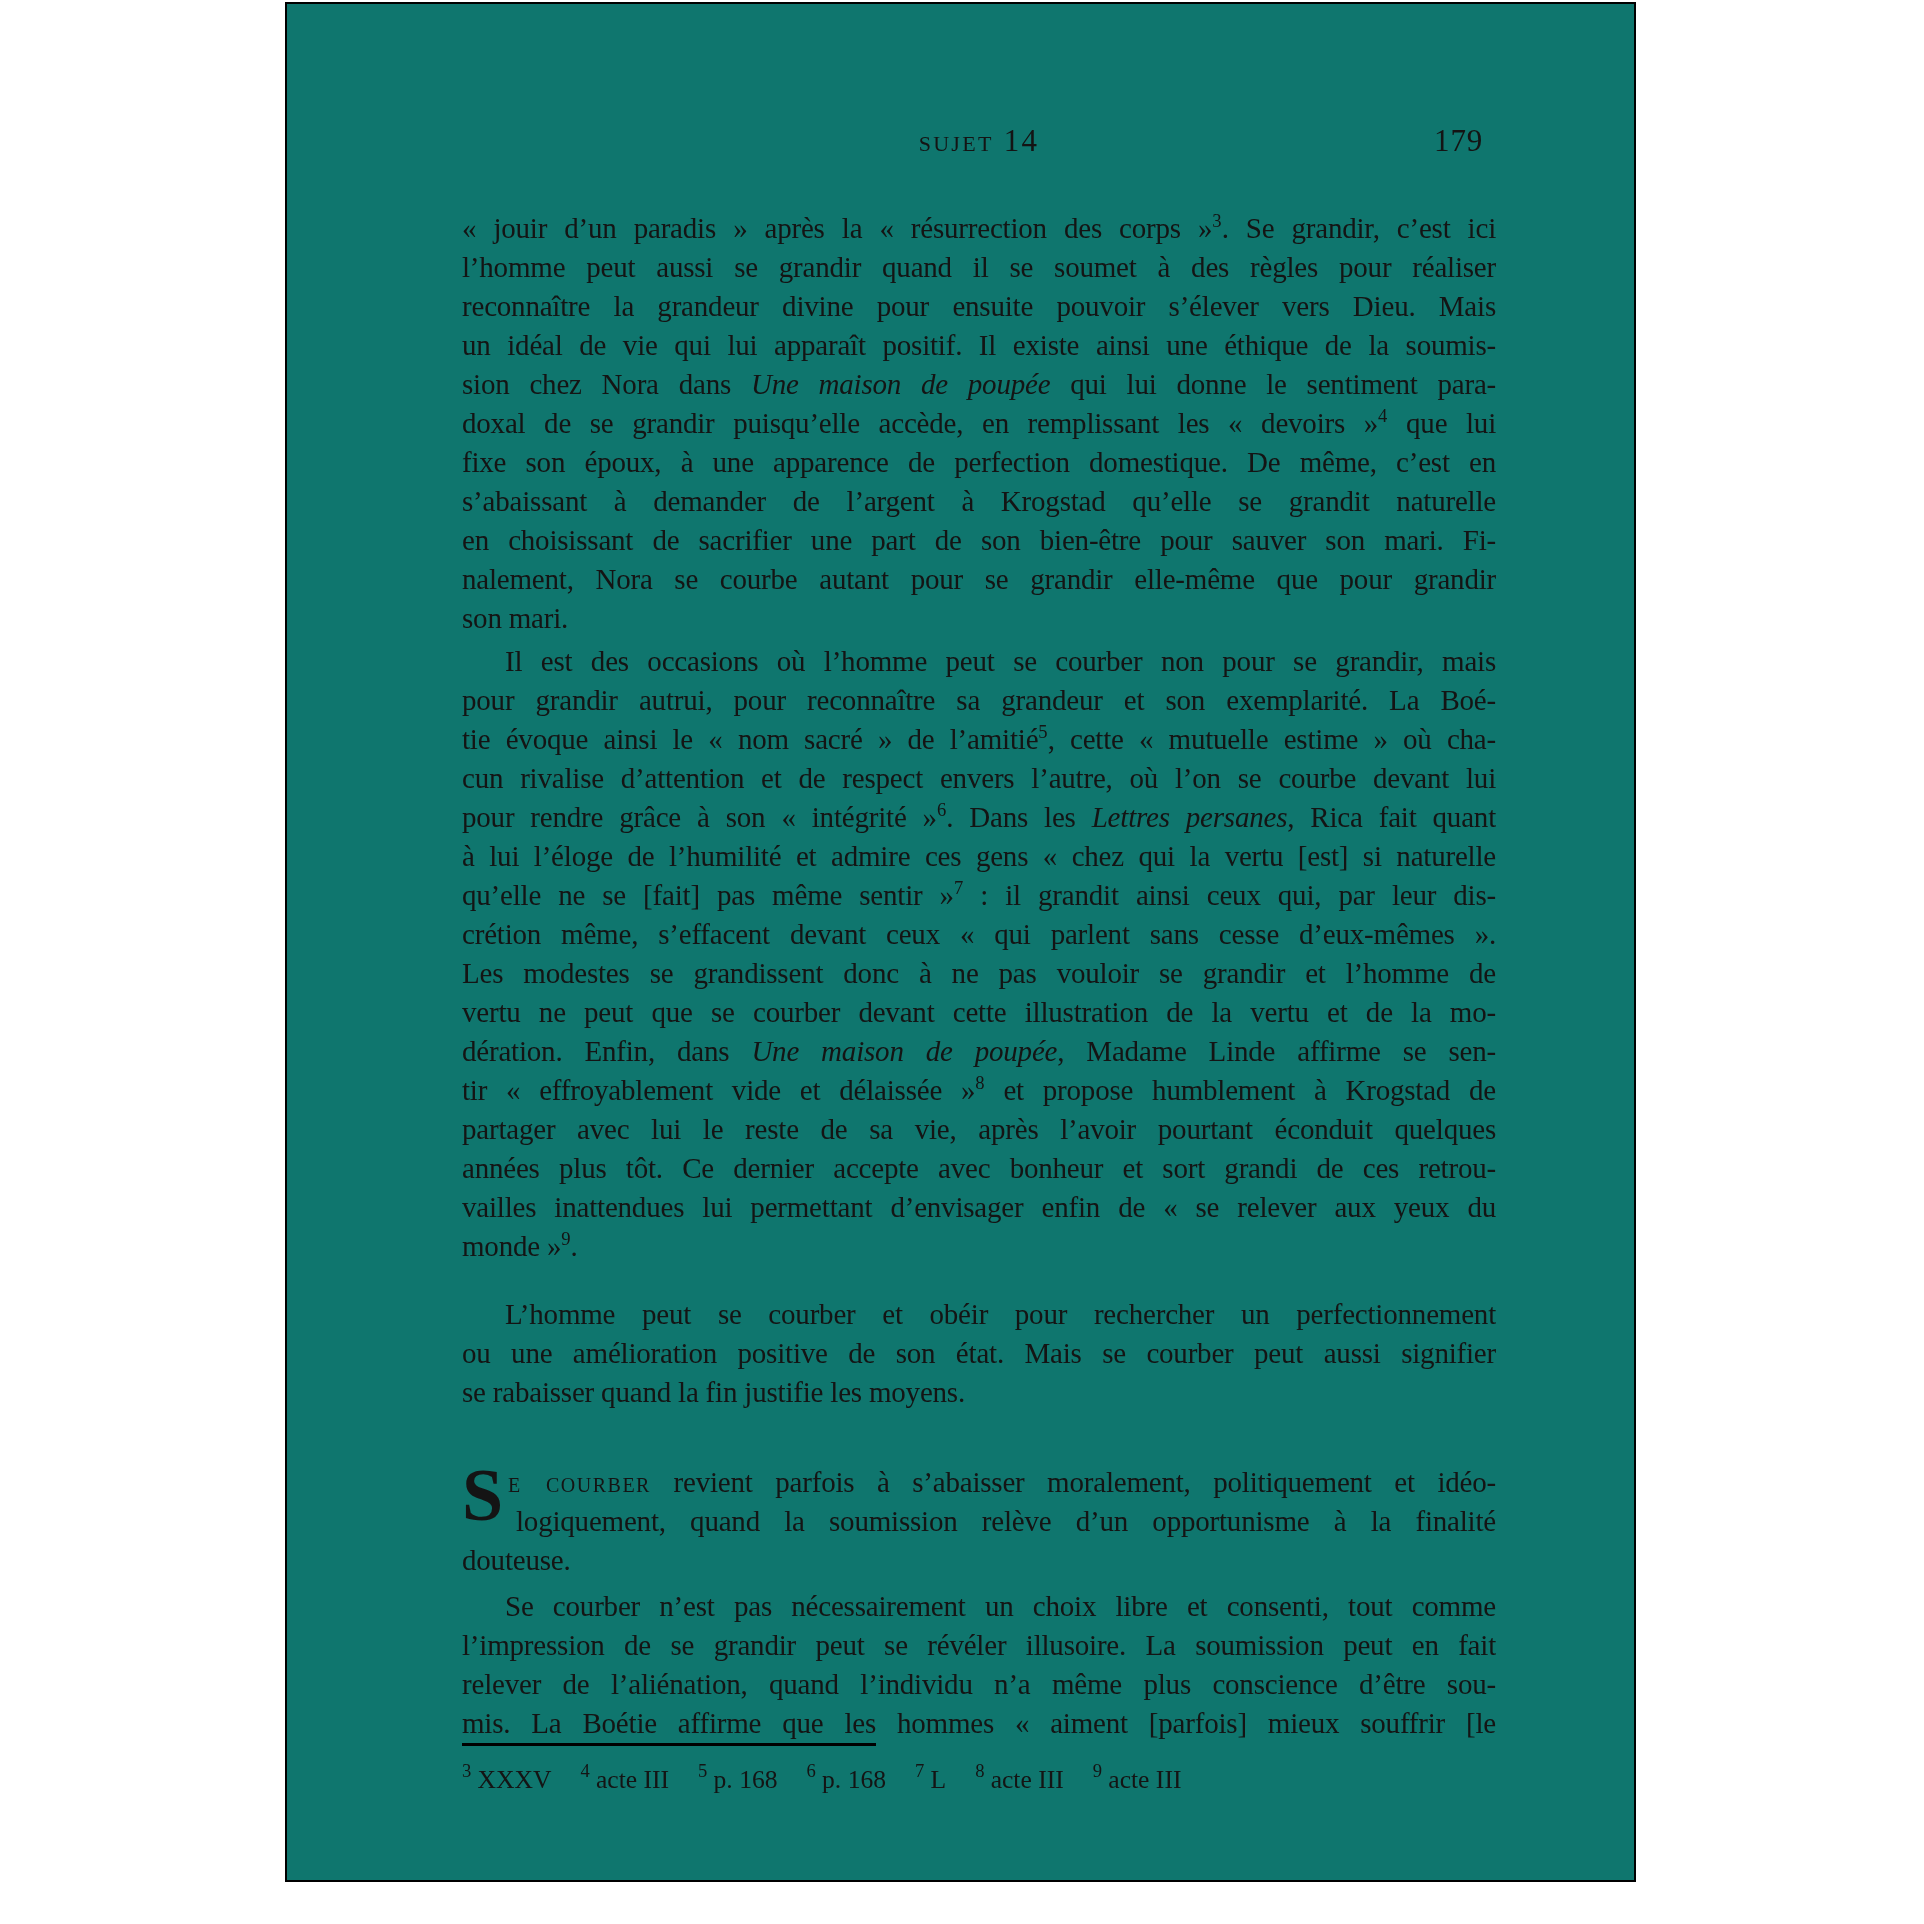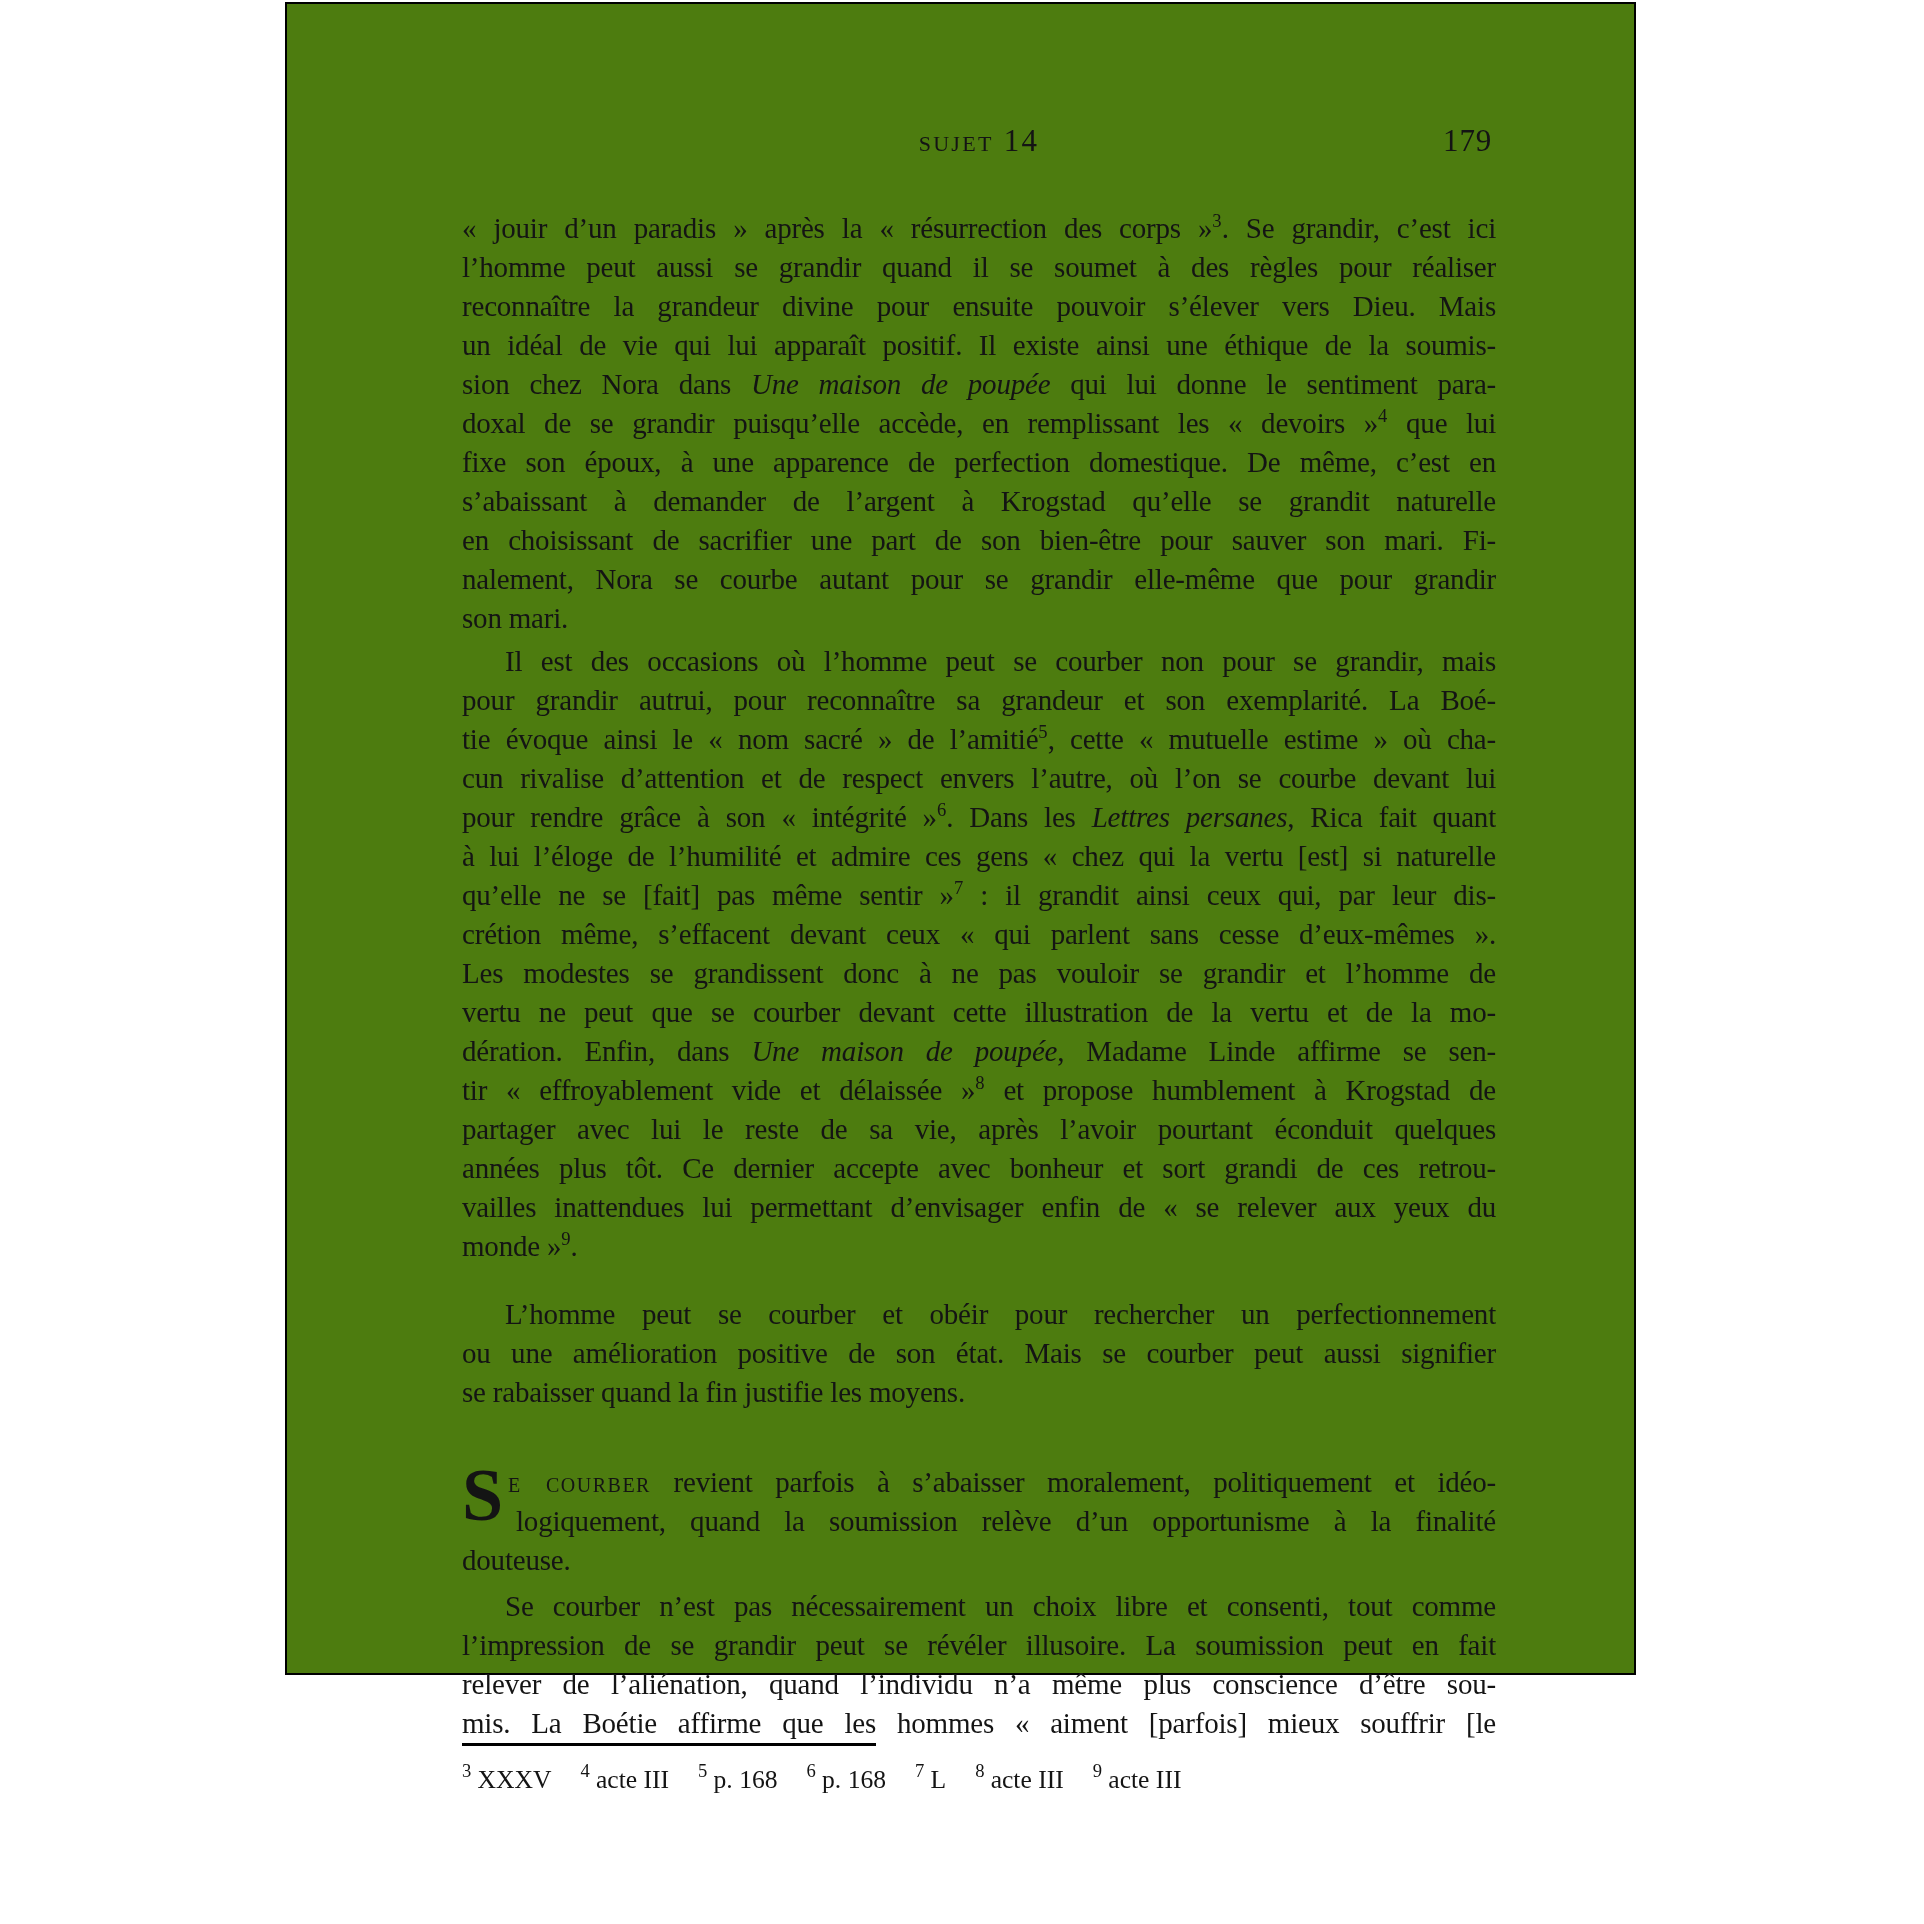--- a/index.html
+++ b/index.html
@@ -13,45 +13,45 @@
     height: 1924px;
     background: #ffffff;
     font-family: "Liberation Serif", "DejaVu Serif", serif;
     color: #141414;
   }
   .page {
     position: absolute;
     left: 285px;
     top: 1.5px;
     width: 1351px;
-    height: 1673px;
+    height: 1880px;
     box-sizing: border-box;
     border: 2.3px solid #000000;
-    background: #4d7c0f;
+    background: #0f766e;
   }
   
   .header {
     position: absolute;
     top: 118px;
     left: 175px;
     width: 1034px;
     height: 37px;
     font-size: 31px;
     line-height: 37px;
   }
   .running-head {
     display: block;
     text-align: center;
     text-transform: lowercase;
     font-variant: small-caps;
     letter-spacing: 2.3px;
   }
   .page-number {
     position: absolute;
-    right: 4px;
+    right: 13px;
     top: 0;
     letter-spacing: 0.8px;
     font-family: Liberation Serif, serif;
   }
   
   .body-text {
     position: absolute;
     top: 205px;
     left: 175px;
     width: 1034px;

